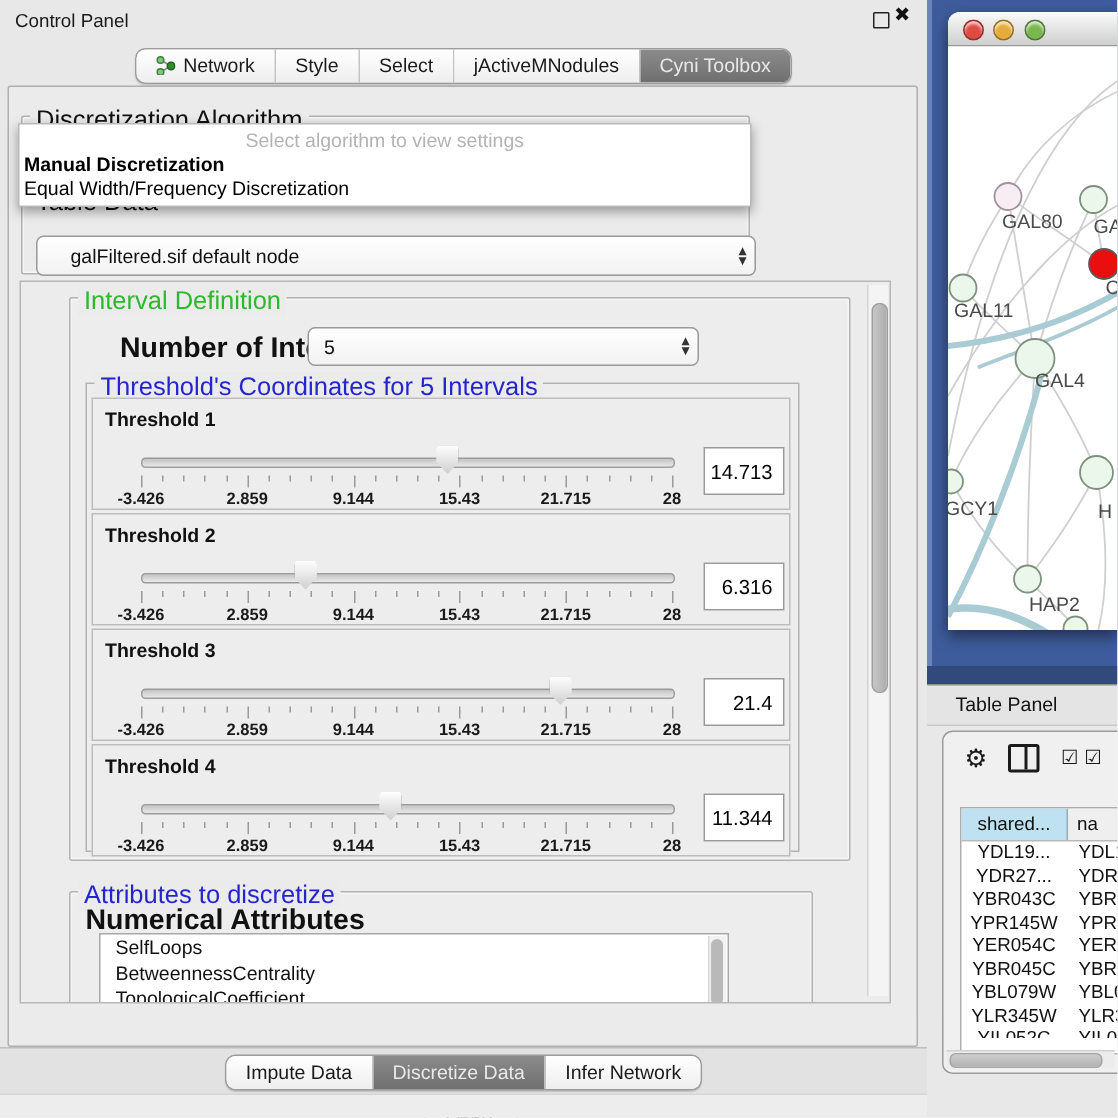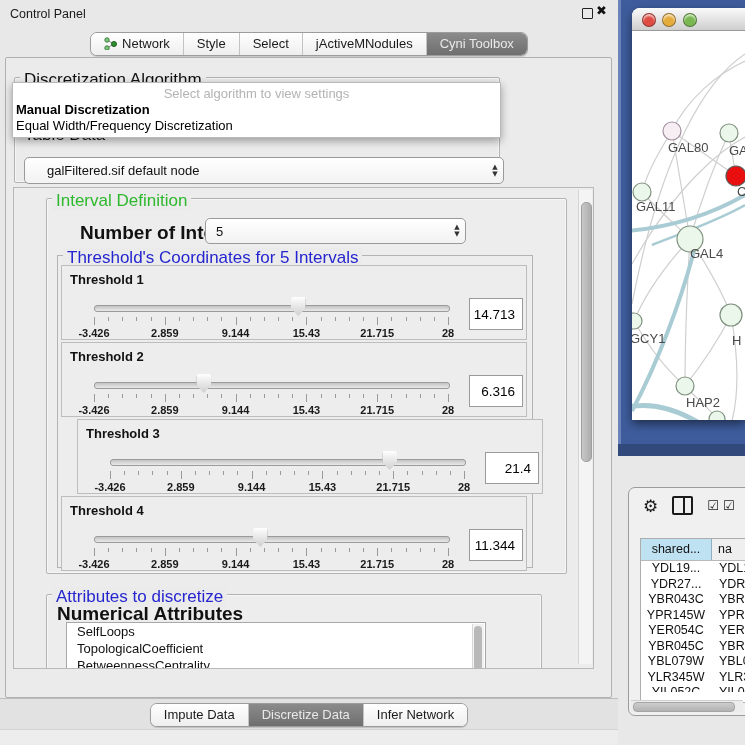--- a/index.html
+++ b/index.html
@@ -254,21 +254,21 @@
                   <div class="tick-label" style="left: 20%;">2.859</div>
                   <div class="tick-label" style="left: 40%;">9.144</div>
                   <div class="tick-label" style="left: 60%;">15.43</div>
                   <div class="tick-label" style="left: 80%;">21.715</div>
                   <div class="tick-label" style="left: 100%;">28</div>
                 </div>
             </div>
             <input class="val-input" value="6.316" style="">
           </div>
 
-          <div class="thr-row" style="top:163px;margin-left:16px;">
+          <div class="thr-row" style="top:163px;">
             <span class="thr-label">Threshold 3</span>
             <div class="slider-area">
               <div class="track"></div>
               <div class="thumb" style="left: 78.9983%;"></div>
               <div class="ticks">
                   <div class="tick major" style="left: 0%;"></div>
                   <div class="tick" style="left: 4%;"></div>
                   <div class="tick" style="left: 8%;"></div>
                   <div class="tick" style="left: 12%;"></div>
                   <div class="tick" style="left: 16%;"></div>
@@ -352,22 +352,22 @@
           </div>
         </div>
       </div>
 
       <div class="group" style="left:32px;top:406px;width:494px;height:92px;background:#ededed;">
         <span class="group-label blue">Attributes to discretize</span>
         <span class="bold-label" style="position:absolute;left:10px;top:8px;">Numerical Attributes</span>
         <div class="attr-list">
           <div>
               <div class="attr-item">SelfLoops</div>
+              <div class="attr-item">BetweennessCentrality</div>
               <div class="attr-item">TopologicalCoefficient</div>
-              <div class="attr-item">BetweennessCentrality</div>
             </div>
           <div class="list-scroll">
               <div class="vthumb"></div>
             </div>
         </div>
       </div>
 
       <div class="vscroll">
           <div class="vthumb"></div>
         </div>
@@ -451,20 +451,23 @@
             <text x="4" y="180">GAL11</text>
             <text x="58" y="227">GAL4</text>
             <text x="-2" y="312">GCY1</text>
             <text x="100" y="314">H</text>
             <text x="54" y="376">HAP2</text>
           </g>
       </svg>
     </div>
   </div>
 
+  <div class="tp-bar">
+    <span class="tp-title">Table Panel</span>
+  </div>
 
   <div class="browser">
     <div class="tb-icons">
       <span class="gear">⚙</span>
       <span class="col-icon"></span>
       <span class="cb">☑</span>
       <span class="cb">☑</span>
     </div>
     <div class="tbl">
       <div class="tbl-hdr">

